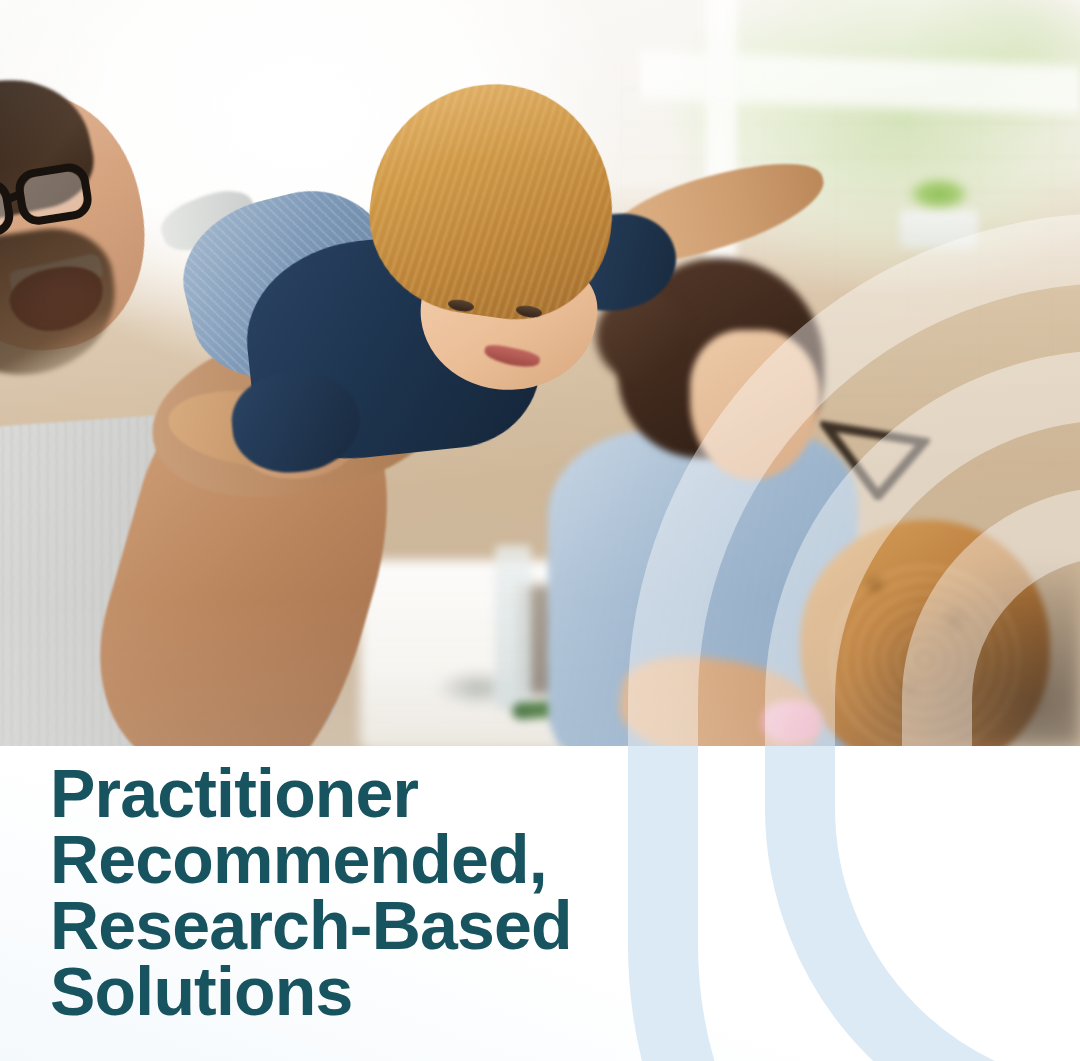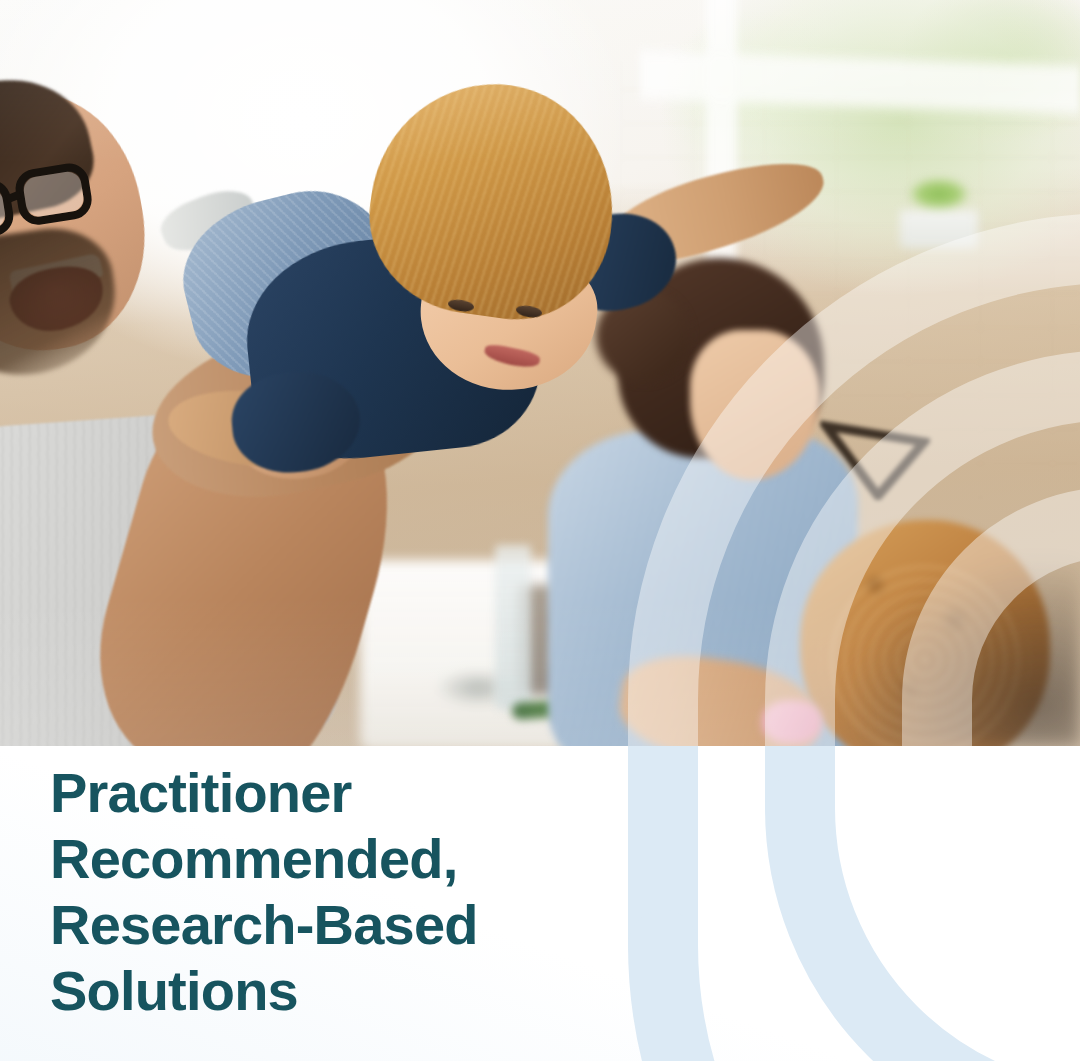--- a/index.html
+++ b/index.html
@@ -410,21 +410,21 @@
       #ffffff;
   }
   .headline {
     position: absolute;
     left: 50px;
     top: 14px;
     width: 620px;
     margin: 0;
     font-family: "Liberation Sans", sans-serif;
     font-weight: 700;
-    font-size: 56px;
+    font-size: 68px;
     line-height: 66px;
     letter-spacing: -0.8px;
     color: #17545f;
     white-space: pre-line;
   }
 </style>
 </head>
 <body>
 
 <div class="poster">

